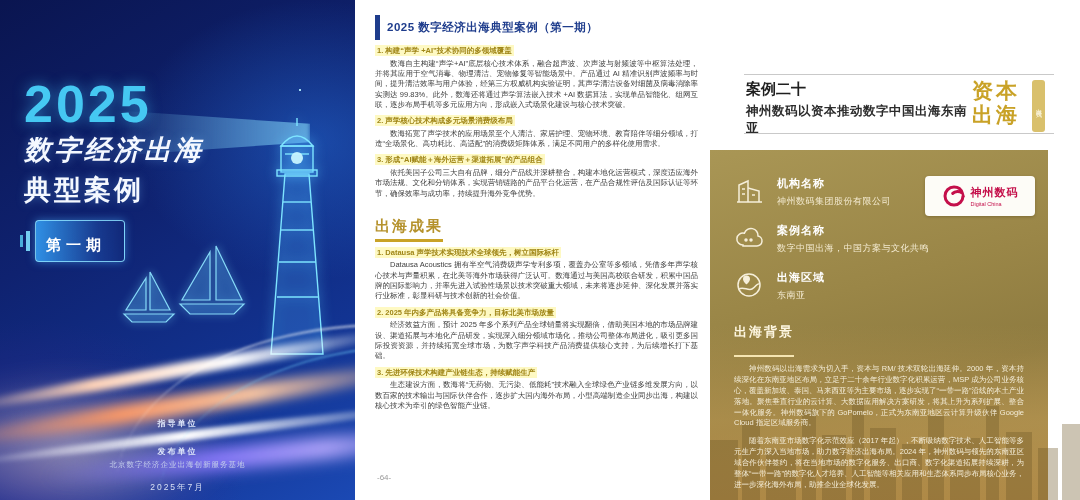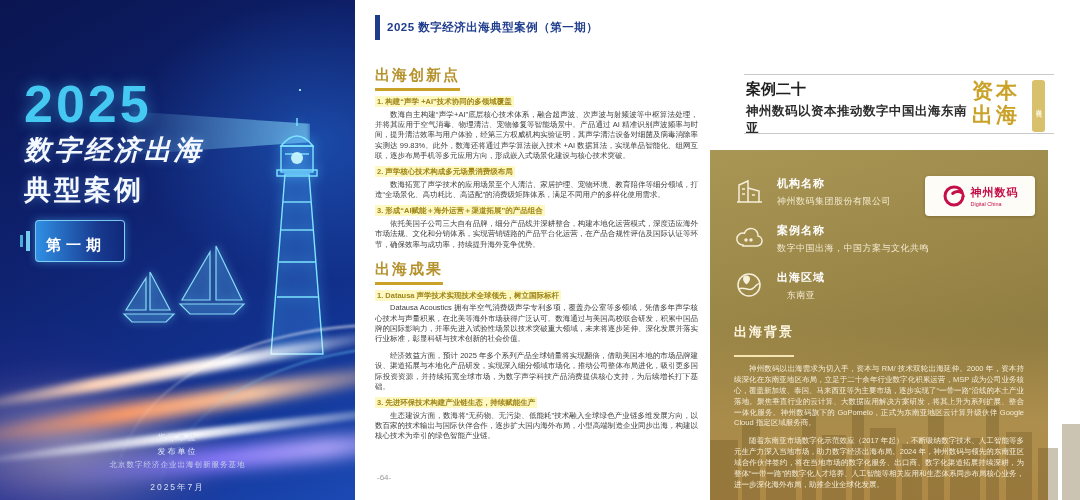--- a/index.html
+++ b/index.html
@@ -55,33 +55,33 @@
     background:linear-gradient(90deg, transparent, #8f7cff 40%, #b9aaff 65%, transparent 95%);
     filter:blur(8px); }
   .s5 { left:-90px; top:372px; width:320px; height:150px;
     background:radial-gradient(closest-side, rgba(255,235,220,.5), transparent); filter:blur(14px); }
   .arc1 { position:absolute; left:110px; top:330px; width:700px; height:420px; border-radius:50%;
     border-top:3px solid rgba(255,255,255,.55); transform:rotate(11deg); filter:blur(1px); }
   .arc2 { position:absolute; left:150px; top:352px; width:720px; height:430px; border-radius:50%;
     border-top:2px solid rgba(120,215,255,.6); transform:rotate(12deg); filter:blur(1px); }
 
   .cover-footer { position:absolute; left:0; bottom:6px; width:100%; text-align:center; }
-  .cf-label { font-size:8px; font-weight:normal; color:#dfe7fa; letter-spacing:2px; margin-top:3px; }
+  .cf-label { font-size:8px; font-weight:bold; color:#dfe7fa; letter-spacing:2px; margin-top:17px; }
   .cf-line { font-size:7.5px; color:#c3cdea; letter-spacing:1px; margin-top:3px; }
   .cf-date { font-size:8.5px; color:#d8e0f5; letter-spacing:2px; margin-top:12px; }
 
   
   .page-mid { position:relative; width:355px; height:500px; background:#fff; padding:15px 12px 0 20px; }
   .mid-header { display:flex; align-items:center; }
   .mid-header .hbar { width:5px; height:25px; background:#1e3c8c; margin-right:7px; }
   .mid-header .htext { font-size:11.5px; font-weight:bold; color:#1e3c8c; letter-spacing:.5px; }
 
   .gold-h { display:inline-block; font-size:15px; font-weight:bold; color:#b5922c;
     letter-spacing:2px; padding-bottom:3px; border-bottom:3px solid #c9a227; }
-  .gh1 { margin-top:26px; } .gh2 { margin-top:10px; }
+  .gh1 { margin-top:26px; } .gh2 { margin-top:18px; }
   .item { margin-top:6px; }
   .ihead { font-size:7.5px; font-weight:bold; color:#a08618; line-height:1.4; }
   .ihead span { background:#fef9c3; padding:1px 2px; }
   .ibody { font-size:7.5px; color:#3e3e3e; line-height:1.38; text-align:justify;
     text-indent:2em; margin-top:2px; }
   .pagenum { position:absolute; left:22px; bottom:18px; font-size:8px; color:#9a9a9a; }
 
   
   .page-right { position:relative; width:370px; height:500px; background:#fff; overflow:hidden; }
   .case-rule { position:absolute; left:34px; width:310px; height:1px; background:#c9c9c9; }
@@ -98,21 +98,21 @@
   .gold-area { position:absolute; left:0; top:150px; width:338px; height:350px;
     background:linear-gradient(165deg,#a99655 0%, #9a8647 40%, #8e7b40 65%, #a1894c 100%);
     padding:26px 24px 0 24px; }
   .cityscape { position:absolute; left:0; bottom:0; width:100%; height:175px; pointer-events:none;
     background:linear-gradient(180deg, rgba(190,152,82,0) 0%, rgba(196,156,84,.5) 55%, rgba(178,138,70,.85) 100%); }
   .city-svg { position:absolute; left:0; bottom:0; opacity:.35; }
 
   .info-row { display:flex; align-items:flex-start; margin-bottom:15px; position:relative; z-index:2; }
   .info-icon { width:30px; height:30px; margin-right:13px; flex:none; color:#f6efda; }
   .info-label { font-size:11px; font-weight:bold; color:#ffffff; letter-spacing:1px; }
-  .info-value { font-size:9px; color:#f3ead0; margin-top:4px; letter-spacing:.5px;text-align:center; }
+  .info-value { font-size:9px; color:#f3ead0; margin-top:4px; letter-spacing:.5px; }
 
   .logo-card { position:absolute; right:13px; top:26px; width:110px; height:40px; background:#fdfcf7;
     border-radius:4px; display:flex; align-items:center; justify-content:center; z-index:3;
     box-shadow:0 1px 3px rgba(60,45,10,.3); }
   .logo-txt { margin-left:5px; }
   .logo-cn { font-size:11px; font-weight:bold; color:#c40f4a; letter-spacing:1px; }
   .logo-en { font-size:5.5px; color:#c40f4a; margin-top:1px; }
 
   .bg-h { display:inline-block; font-size:13px; font-weight:bold; color:#fdf6e0; letter-spacing:2px;
     padding-bottom:14px; border-bottom:2px solid rgba(255,240,190,.9); margin-top:6px; position:relative; z-index:2; }
@@ -175,23 +175,20 @@
       <div class="cf-date">2025年7月</div>
     </div>
   </div>
 
   <div class="page-mid">
     <div class="mid-header">
       <span class="hbar"></span>
       <span class="htext">2025 数字经济出海典型案例（第一期）</span>
     </div>
 
-    <div>
-      <span class="gold-h gh1">出海创新点</span>
-    </div>
     <div class="item">
       <div class="ihead"><span>1. 构建“声学 +AI”技术协同的多领域覆盖</span></div>
       <p class="ibody">数海自主构建“声学+AI”底层核心技术体系，融合超声波、次声波与射频波等中枢算法处理，并将其应用于空气消毒、物理清洁、宠物修复等智能场景中。产品通过 AI 精准识别声波频率与时间，提升清洁效率与用户体验，经第三方权威机构实验证明，其声学清洁设备对细菌及病毒消除率实测达 99.83%。此外，数海还将通过声学算法嵌入技术 +AI 数据算法，实现单品智能化、组网互联，逐步布局手机等多元应用方向，形成嵌入式场景化建设与核心技术突破。</p>
     </div>
     <div class="item">
       <div class="ihead"><span>2. 声学核心技术构成多元场景消费级布局</span></div>
       <p class="ibody">数海拓宽了声学技术的应用场景至个人清洁、家居护理、宠物环境、教育陪伴等细分领域，打造“全场景化、高功耗比、高适配”的消费级矩阵体系，满足不同用户的多样化使用需求。</p>
     </div>
     <div class="item">
       <div class="ihead"><span>3. 形成“AI赋能＋海外运营＋渠道拓展”的产品组合</span></div>
@@ -199,20 +196,21 @@
     </div>
 
     <div>
       <span class="gold-h gh2">出海成果</span>
     </div>
     <div class="item">
       <div class="ihead"><span>1. Datausa 声学技术实现技术全球领先，树立国际标杆</span></div>
       <p class="ibody">Datausa Acoustics 拥有半空气消费级声学专利多项，覆盖办公室等多领域，凭借多年声学核心技术与声量积累，在北美等海外市场获得广泛认可。数海通过与美国高校联合研发，积累中国品牌的国际影响力，并率先进入试验性场景以技术突破重大领域，未来将逐步延伸、深化发展并落实行业标准，彰显科研与技术创新的社会价值。</p>
     </div>
     <div class="item">
+      <div class="ihead"><span>2. 2025 年内多产品将具备竞争力，目标北美市场放量</span></div>
       <p class="ibody">经济效益方面，预计 2025 年多个系列产品全球销量将实现翻倍，借助美国本地的市场品牌建设、渠道拓展与本地化产品研发，实现深入细分领域市场化，推动公司整体布局进化，吸引更多国际投资资源，并持续拓宽全球市场，为数字声学科技产品消费提供核心支持，为后续增长打下基础。</p>
     </div>
     <div class="item">
       <div class="ihead"><span>3. 先进环保技术构建产业链生态，持续赋能生产</span></div>
       <p class="ibody">生态建设方面，数海将“无药物、无污染、低能耗”技术融入全球绿色产业链多维发展方向，以数百家的技术输出与国际伙伴合作，逐步扩大国内海外布局，小型高端制造企业同步出海，构建以核心技术为牵引的绿色智能产业链。</p>
     </div>
 
     <div class="pagenum">-64-</div>
   </div>
 

